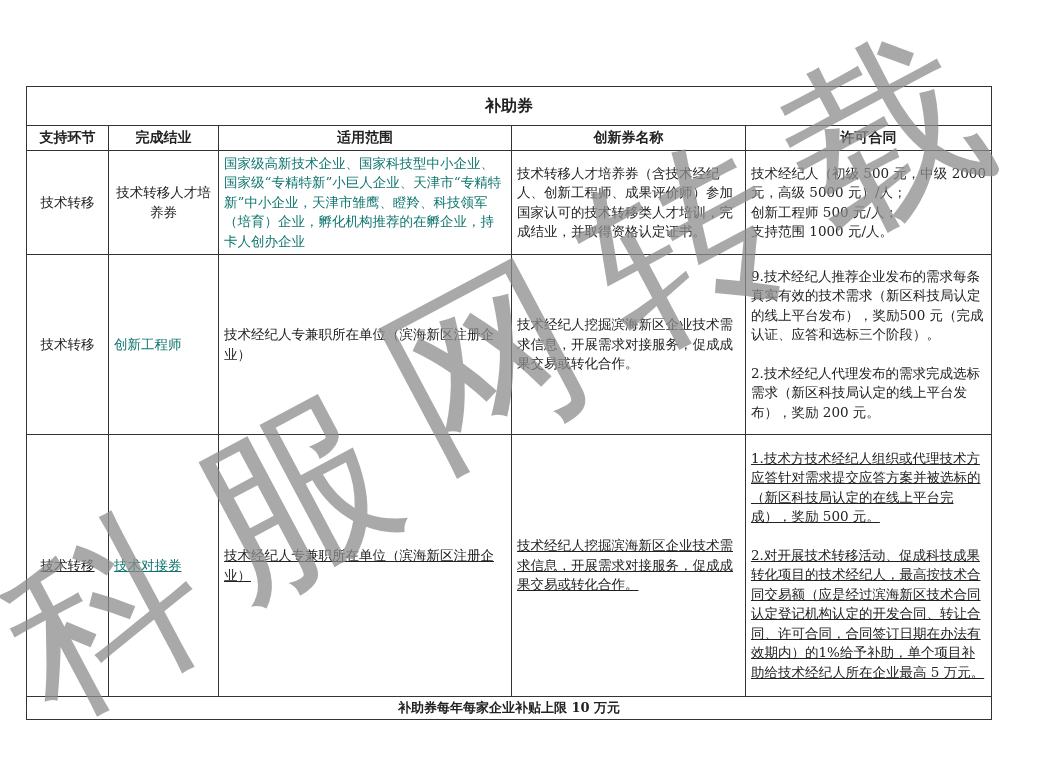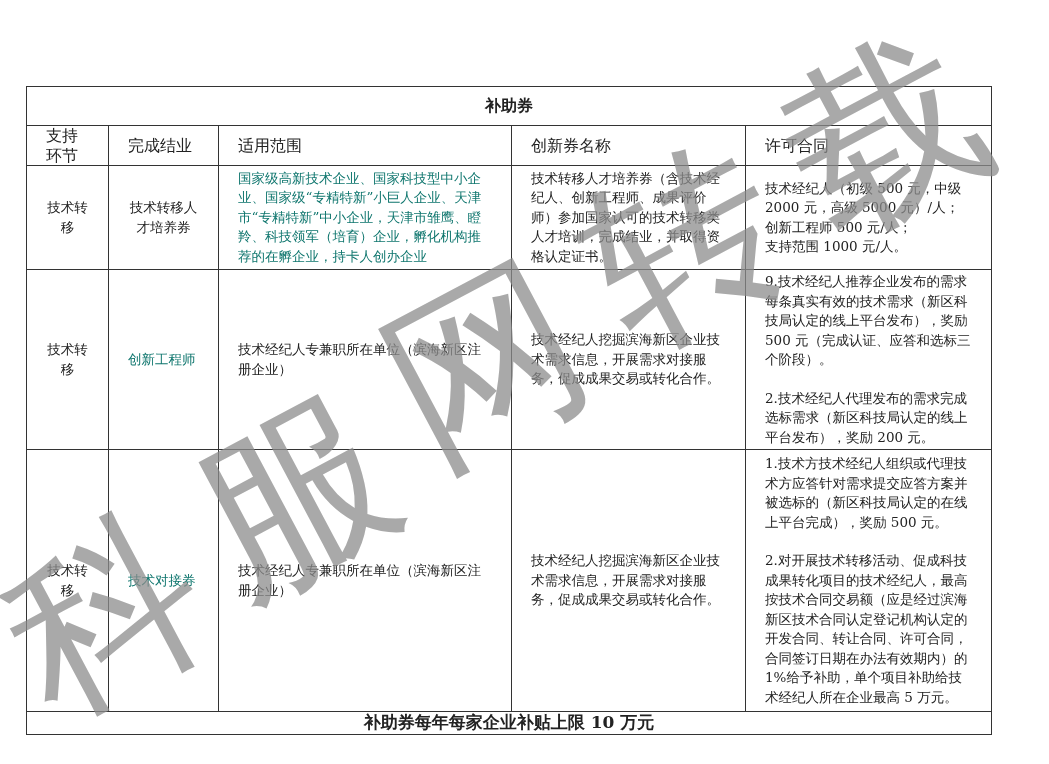--- a/index.html
+++ b/index.html
@@ -1,28 +1,28 @@
 <!DOCTYPE html>
 <html><head>
 <meta charset="utf-8">
 <style>
   html, body { margin:0; padding:0; background:#ffffff; }
   body { width:1049px; height:764px; position:relative; overflow:hidden;
          font-family:"DejaVu Serif","Liberation Serif",serif; color:#222; }
   .tbl { position:absolute; left:26px; top:86px; width:965px; border-collapse:collapse;
          table-layout:fixed; font-size:13.5px; line-height:19.5px; }
-  .tbl td { border:1px solid #333; padding:0 19px; vertical-align:middle;margin-top:28px; }
+  .tbl td { border:1px solid #333; padding:0 5px; vertical-align:middle;margin-top:28px; }
   .title-row td { height:38px; text-align:center; font-weight:bold; font-size:16px; }
-  .head-row td { height:24px; text-align:left; font-weight:normal; font-size:16px; }
+  .head-row td { height:24px; text-align:center; font-weight:bold; font-size:14px; }
   .c-center { text-align:center; }
   .faded { color:#0f766e; }
   .r1 td { height:103px; }
   .r2 td { height:179px; }
-  .r3 td { height:261px; }
-  .foot-row td { height:22px; text-align:center; font-weight:bold; font-size:17px; }
+  .r3 td { height:261px;text-decoration:underline; }
+  .foot-row td { height:22px; text-align:center; font-weight:bold; font-size:13px; }
   .para { margin:0; }
   .para + .para { margin-top:19px; }
   .watermark { position:absolute; left:0; top:0; width:1049px; height:764px; pointer-events:none; }
   .wm-char { position:absolute; font-family:"DejaVu Serif",serif; color:rgba(140,140,140,0.75);
              font-size:190px; line-height:1; }
 </style>
 </head>
 <body>
 
 <table class="tbl">

